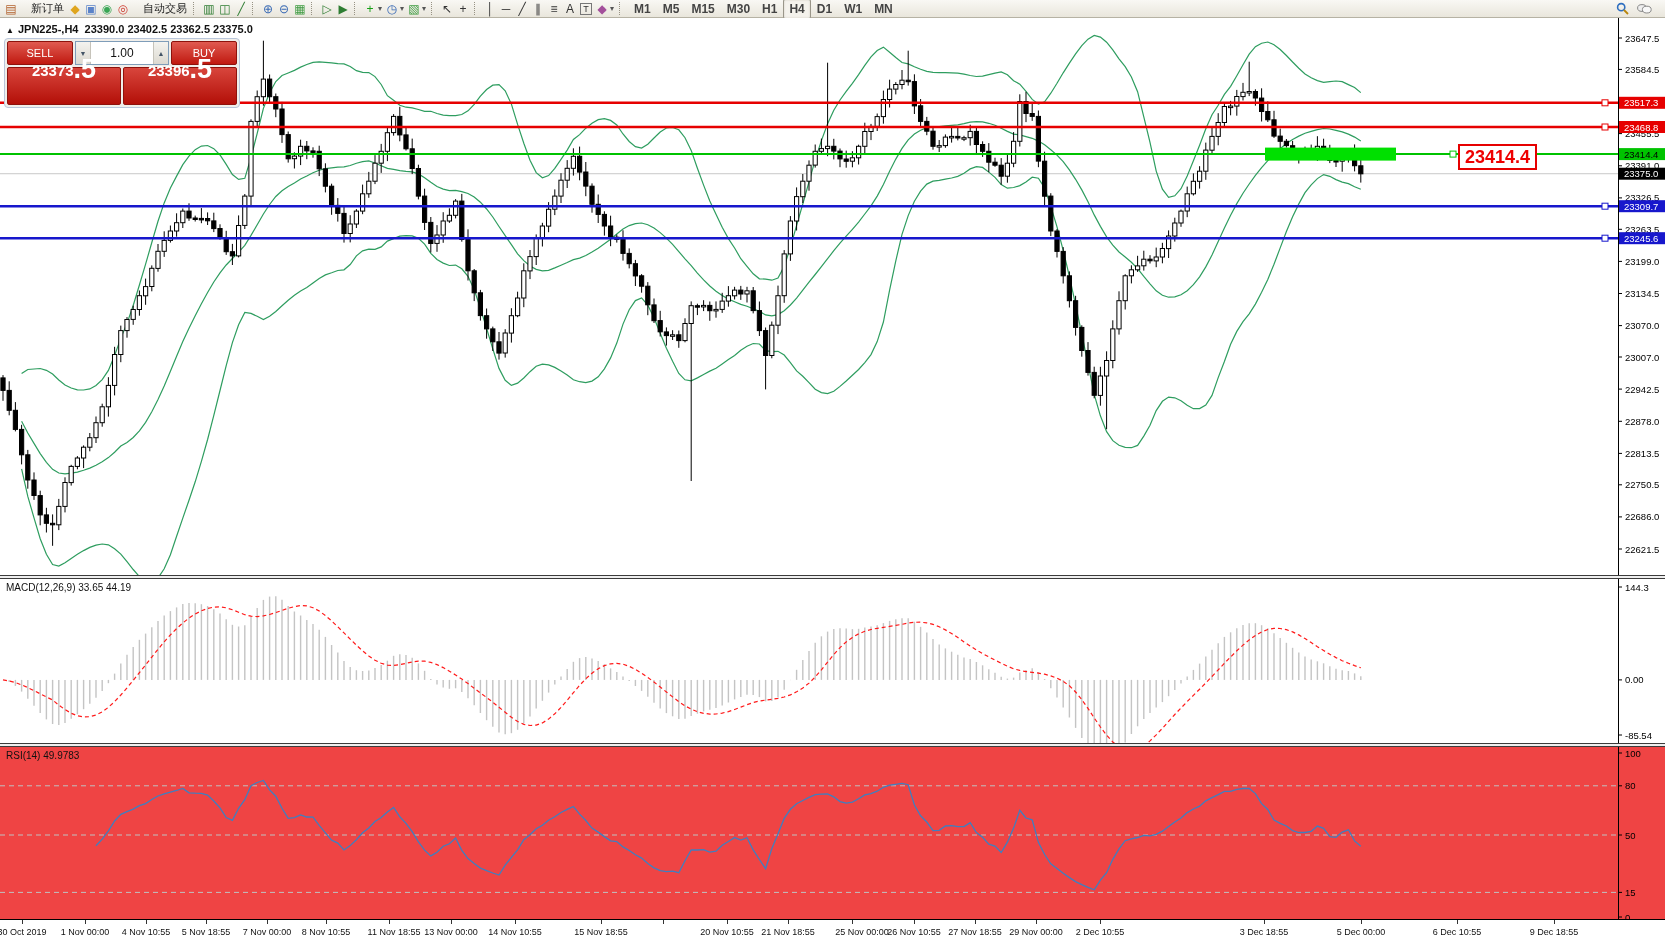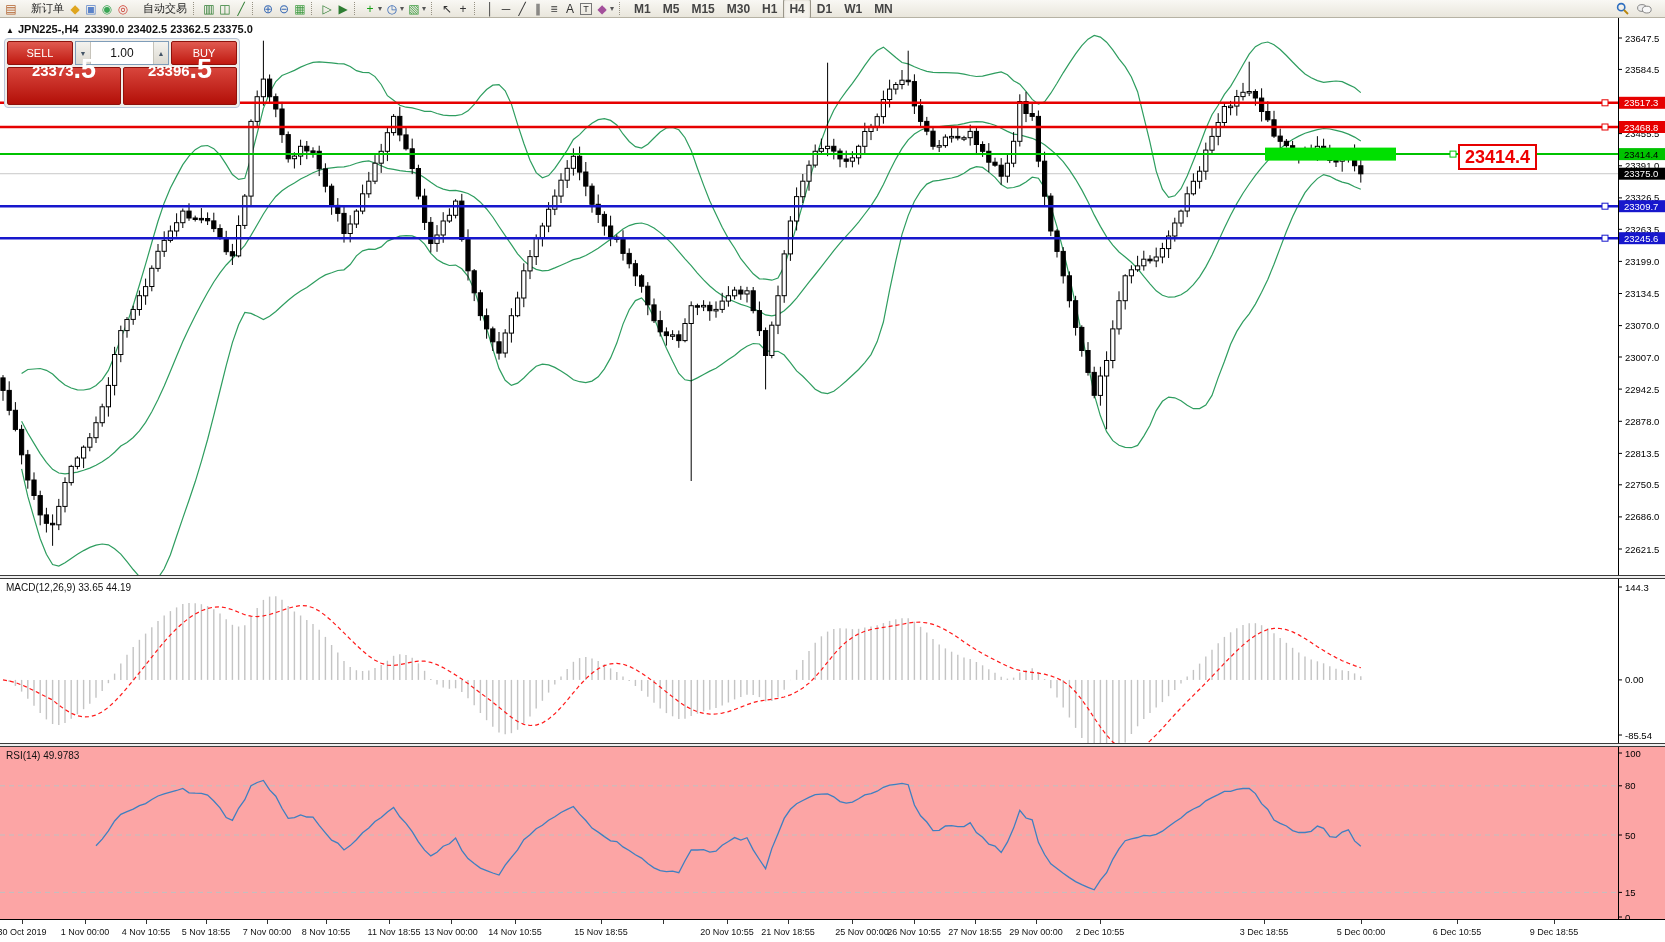--- a/index.html
+++ b/index.html
@@ -15,21 +15,21 @@
   .tb-text { margin:0 3px 0 12px; font-size:11px; }
   .tb-sep { width:5px; height:13px; border-left:1px dotted #979284; margin:0 3px; }
   .tb-caret { font-size:8px; color:#555; margin-right:2px; }
   .tb-tf { font-size:12px; font-weight:bold; color:#444; padding:2px 5px; border:1px solid transparent; border-radius:2px; }
   .tb-tf.active { border-color:#9a968a; background:#f4f2ec; box-shadow:inset 0 0 2px #ccc8bc; }
   .tb-right { margin-left:auto; display:flex; align-items:center; gap:8px; padding-right:10px; }
   
   .main-chart { position:relative; height:557px; background:#fff; }
   .splitter { height:4px; background:#efefef; border-top:1px solid #3c3c3c; border-bottom:1px solid #3c3c3c; }
   .macd-panel { position:relative; height:164px; background:#fff; }
-  .rsi-panel { position:relative; height:172px; background:#fca5a5; }
+  .rsi-panel { position:relative; height:172px; background:#ef4444; }
   .time-axis { position:relative; height:23px; background:#fff; border-top:1px solid #000; font-size:9px; color:#111; }
   svg { position:absolute; left:0; top:0; display:block;
         font-family:"Liberation Sans", sans-serif; }
   .chart-title { position:absolute; left:6px; top:5px; font-size:11px; font-weight:bold; color:#111; z-index:5; }
   .chart-title .tri { font-size:8px; margin-right:4px; }
   .ind-label { position:absolute; left:6px; top:3px; font-size:10px; color:#111; z-index:5; }
   
   .trade-panel { position:absolute; left:4px; top:20px; width:236px; z-index:6;
                  background:#f0eeea; border:1px solid #b9c6da; border-radius:4px; padding:2px; }
   .tp-row1 { display:flex; height:24px; gap:2px; }

